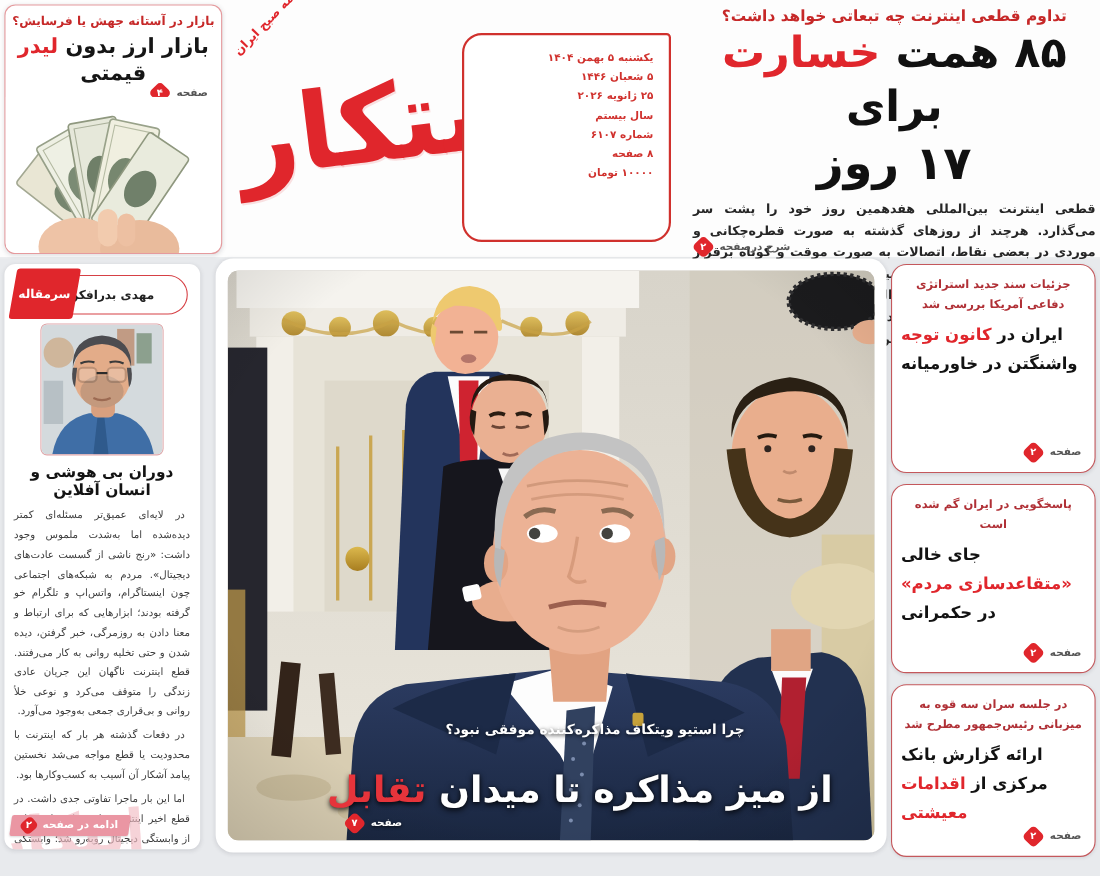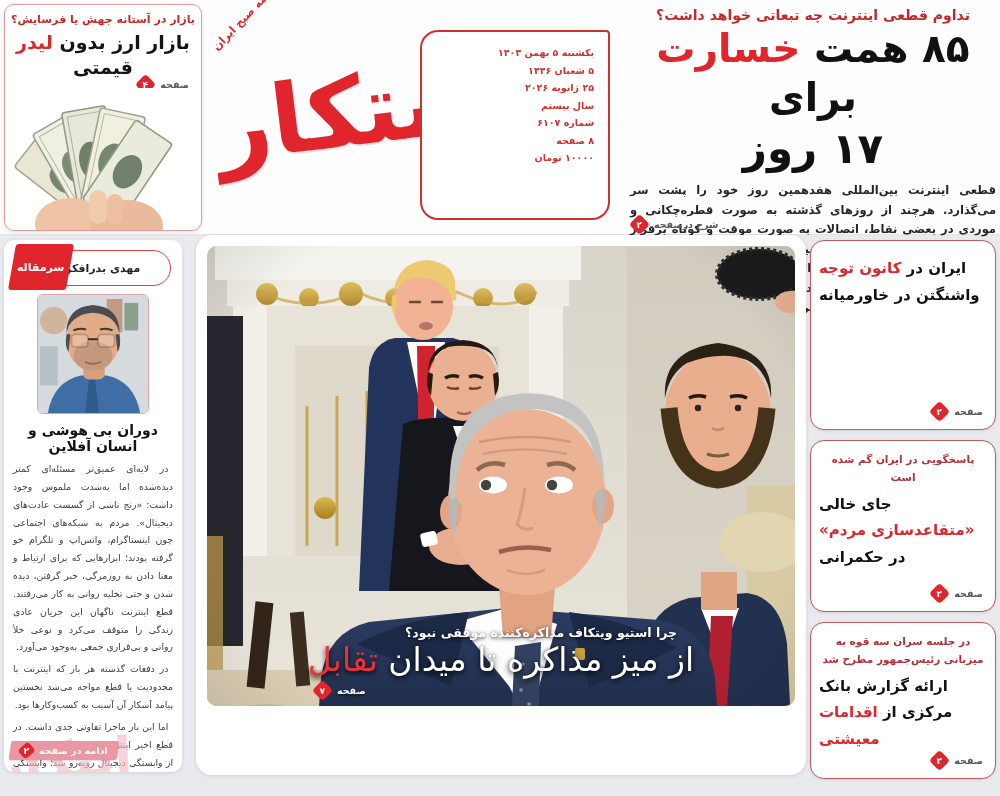--- a/index.html
+++ b/index.html
@@ -57,25 +57,25 @@
   #editorial-card h3 { font-size:14px; font-weight:bold; color:#131313; text-align:center; margin:2px 0 6px; }
   #editorial-card p { font-size:9.3px; color:#3d3d3d; text-align:justify; line-height:1.92; margin-bottom:4px; }
   #editorial-card p::before { content:"\2002"; }
   #editorial-watermark { position:absolute; left:-10px; bottom:-18px; font-size:52px; font-weight:bold; color:#f2bcc4; transform:rotate(-4deg); opacity:.65; }
   #editorial-more { position:absolute; left:6px; bottom:12px; background:#ea96a3; transform:skewX(-8deg); border-radius:2px;
                     padding:3px 10px; display:flex; align-items:center; gap:6px; box-shadow:0 1px 2px rgba(0,0,0,.15); }
   #editorial-more .lbl { transform:skewX(8deg); color:#fff; font-size:9.5px; font-weight:bold; }
   #editorial-more .diamond { width:13px; height:13px; }
   
   #photo-card { left:196px; top:235px; width:610px; height:540px; border-radius:16px; padding:11px; }
-  #photo-frame { position:relative; width:588px; height:460px; border-radius:10px; overflow:hidden; background:#cfcbc2; }
+  #photo-frame { position:relative; width:588px; height:518px; border-radius:10px; overflow:hidden; background:#cfcbc2; }
   #photo-frame svg { display:block; }
   #photo-caption { position:absolute; left:0; right:0; bottom:26px; padding:0 38px; text-align:left; direction:rtl; }
   #photo-caption .kicker { color:#fff; font-size:12.5px; font-weight:bold; text-shadow:0 1px 4px rgba(0,0,0,.85); text-align:center; padding-left:80px; }
-  #photo-caption h2 { color:#fff; font-size:33px; font-weight:normal; letter-spacing:-1px; text-shadow:0 2px 6px rgba(0,0,0,.9), 0 0 2px rgba(0,0,0,.6); text-align:center; line-height:1.2; }
+  #photo-caption h2 { color:#fff; font-size:33px; font-weight:bold; letter-spacing:-1px; text-shadow:0 2px 6px rgba(0,0,0,.9), 0 0 2px rgba(0,0,0,.6); text-align:right; line-height:1.2;margin-top:28px; }
   #photo-caption h2 .red { color:#e6343b; text-shadow:0 2px 5px rgba(0,0,0,.85); }
   #photo-pageref { position:absolute; left:108px; bottom:8px; }
   
   .side-card { position:absolute; left:auto; right:4px; width:186px; background:#fff; border:1.5px solid #c4585c; border-radius:14px;
                box-shadow:0 1px 3px rgba(60,60,70,.12); padding:10px 8px; overflow:hidden; }
   .side-card .kicker { color:#b03036; font-size:10.5px; font-weight:bold; text-align:center; line-height:1.7; }
   .side-card h2 { font-size:15px; font-weight:bold; color:#121212; text-align:left; line-height:1.78; letter-spacing:-.5px; margin-top:4px; }
   .side-card .pageref { position:absolute; right:12px; bottom:10px; }
   #side-card-0 { top:240px; height:190px; }
   #side-card-1 { top:440px; height:172px; }
@@ -356,20 +356,21 @@
     <div class="pageref onphoto" id="photo-pageref">
       <span class="lbl">صفحه</span>
       <span class="diamond">
           <span>۷</span>
         </span>
     </div>
   </div>
 </figure>
 
 <section class="side-card" id="side-card-0">
+  <div class="kicker">جزئیات سند جدید استراتژی دفاعی آمریکا بررسی شد</div>
   <h2><span>ایران در </span><span class="red">کانون توجه</span><span> واشنگتن در خاورمیانه</span></h2>
   <div class="pageref">
     <span class="lbl">صفحه</span>
     <span class="diamond">
         <span>۲</span>
       </span>
   </div>
 </section>
 
 <section class="side-card" id="side-card-1">

